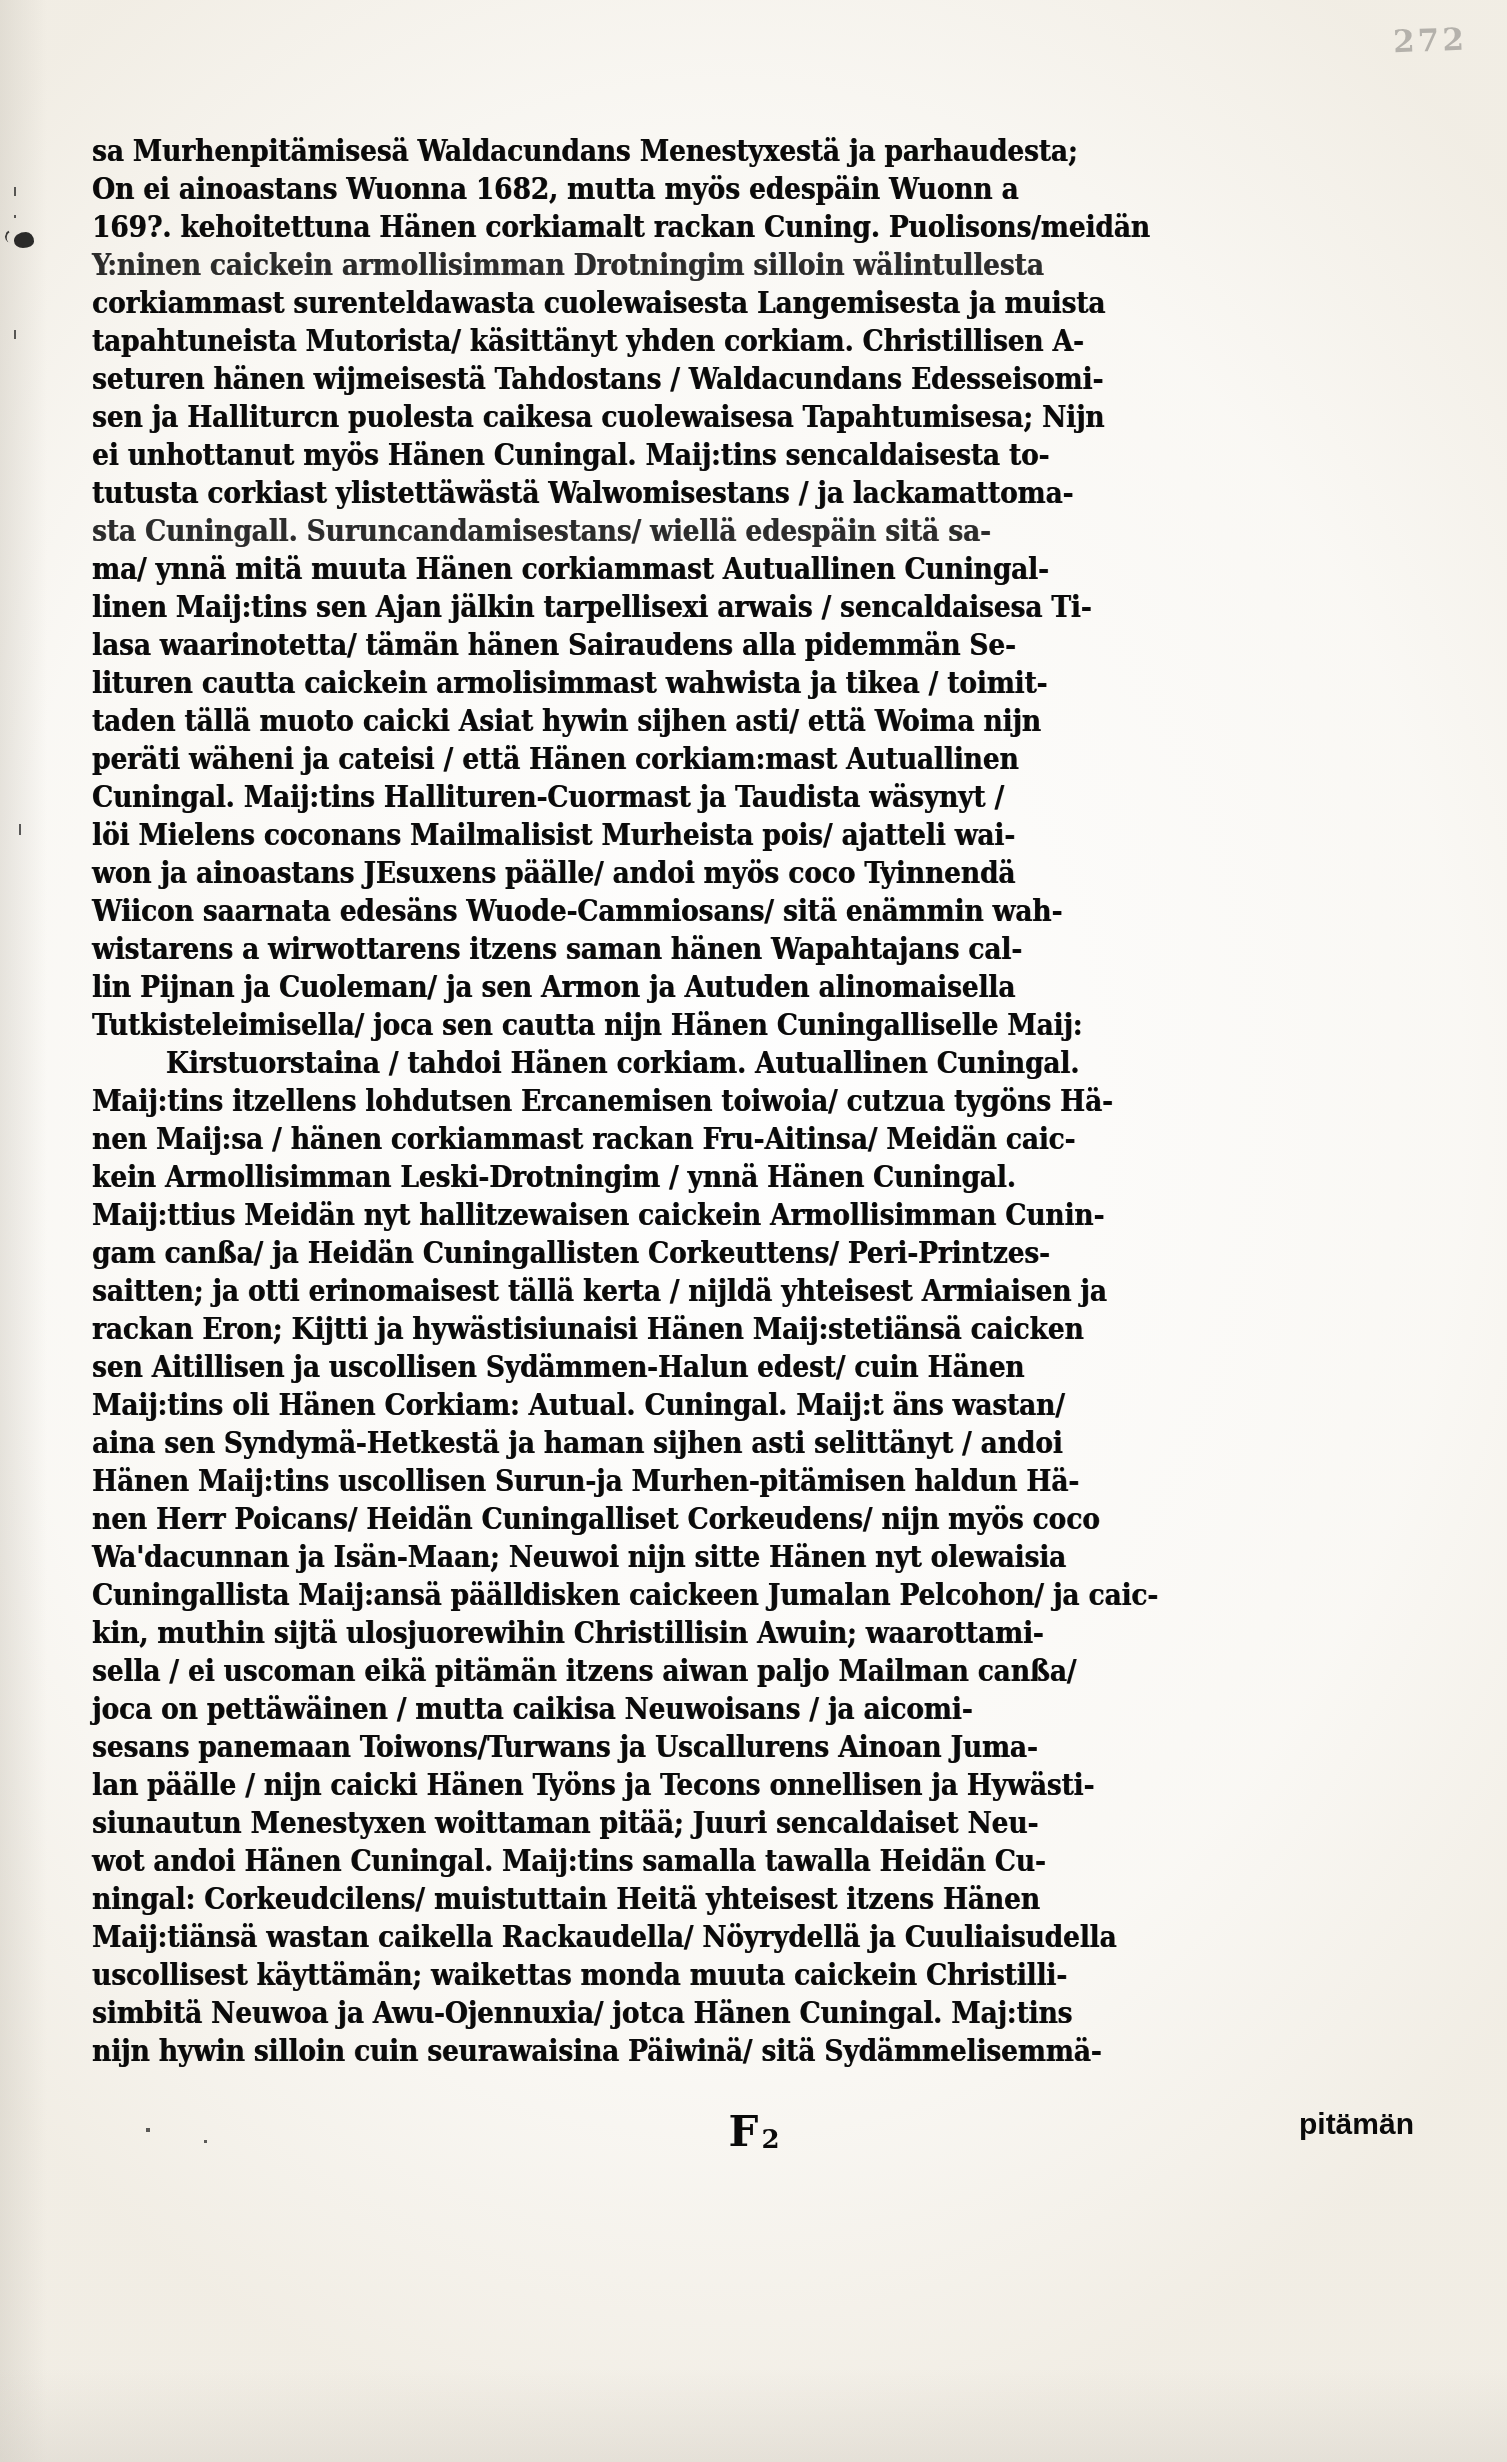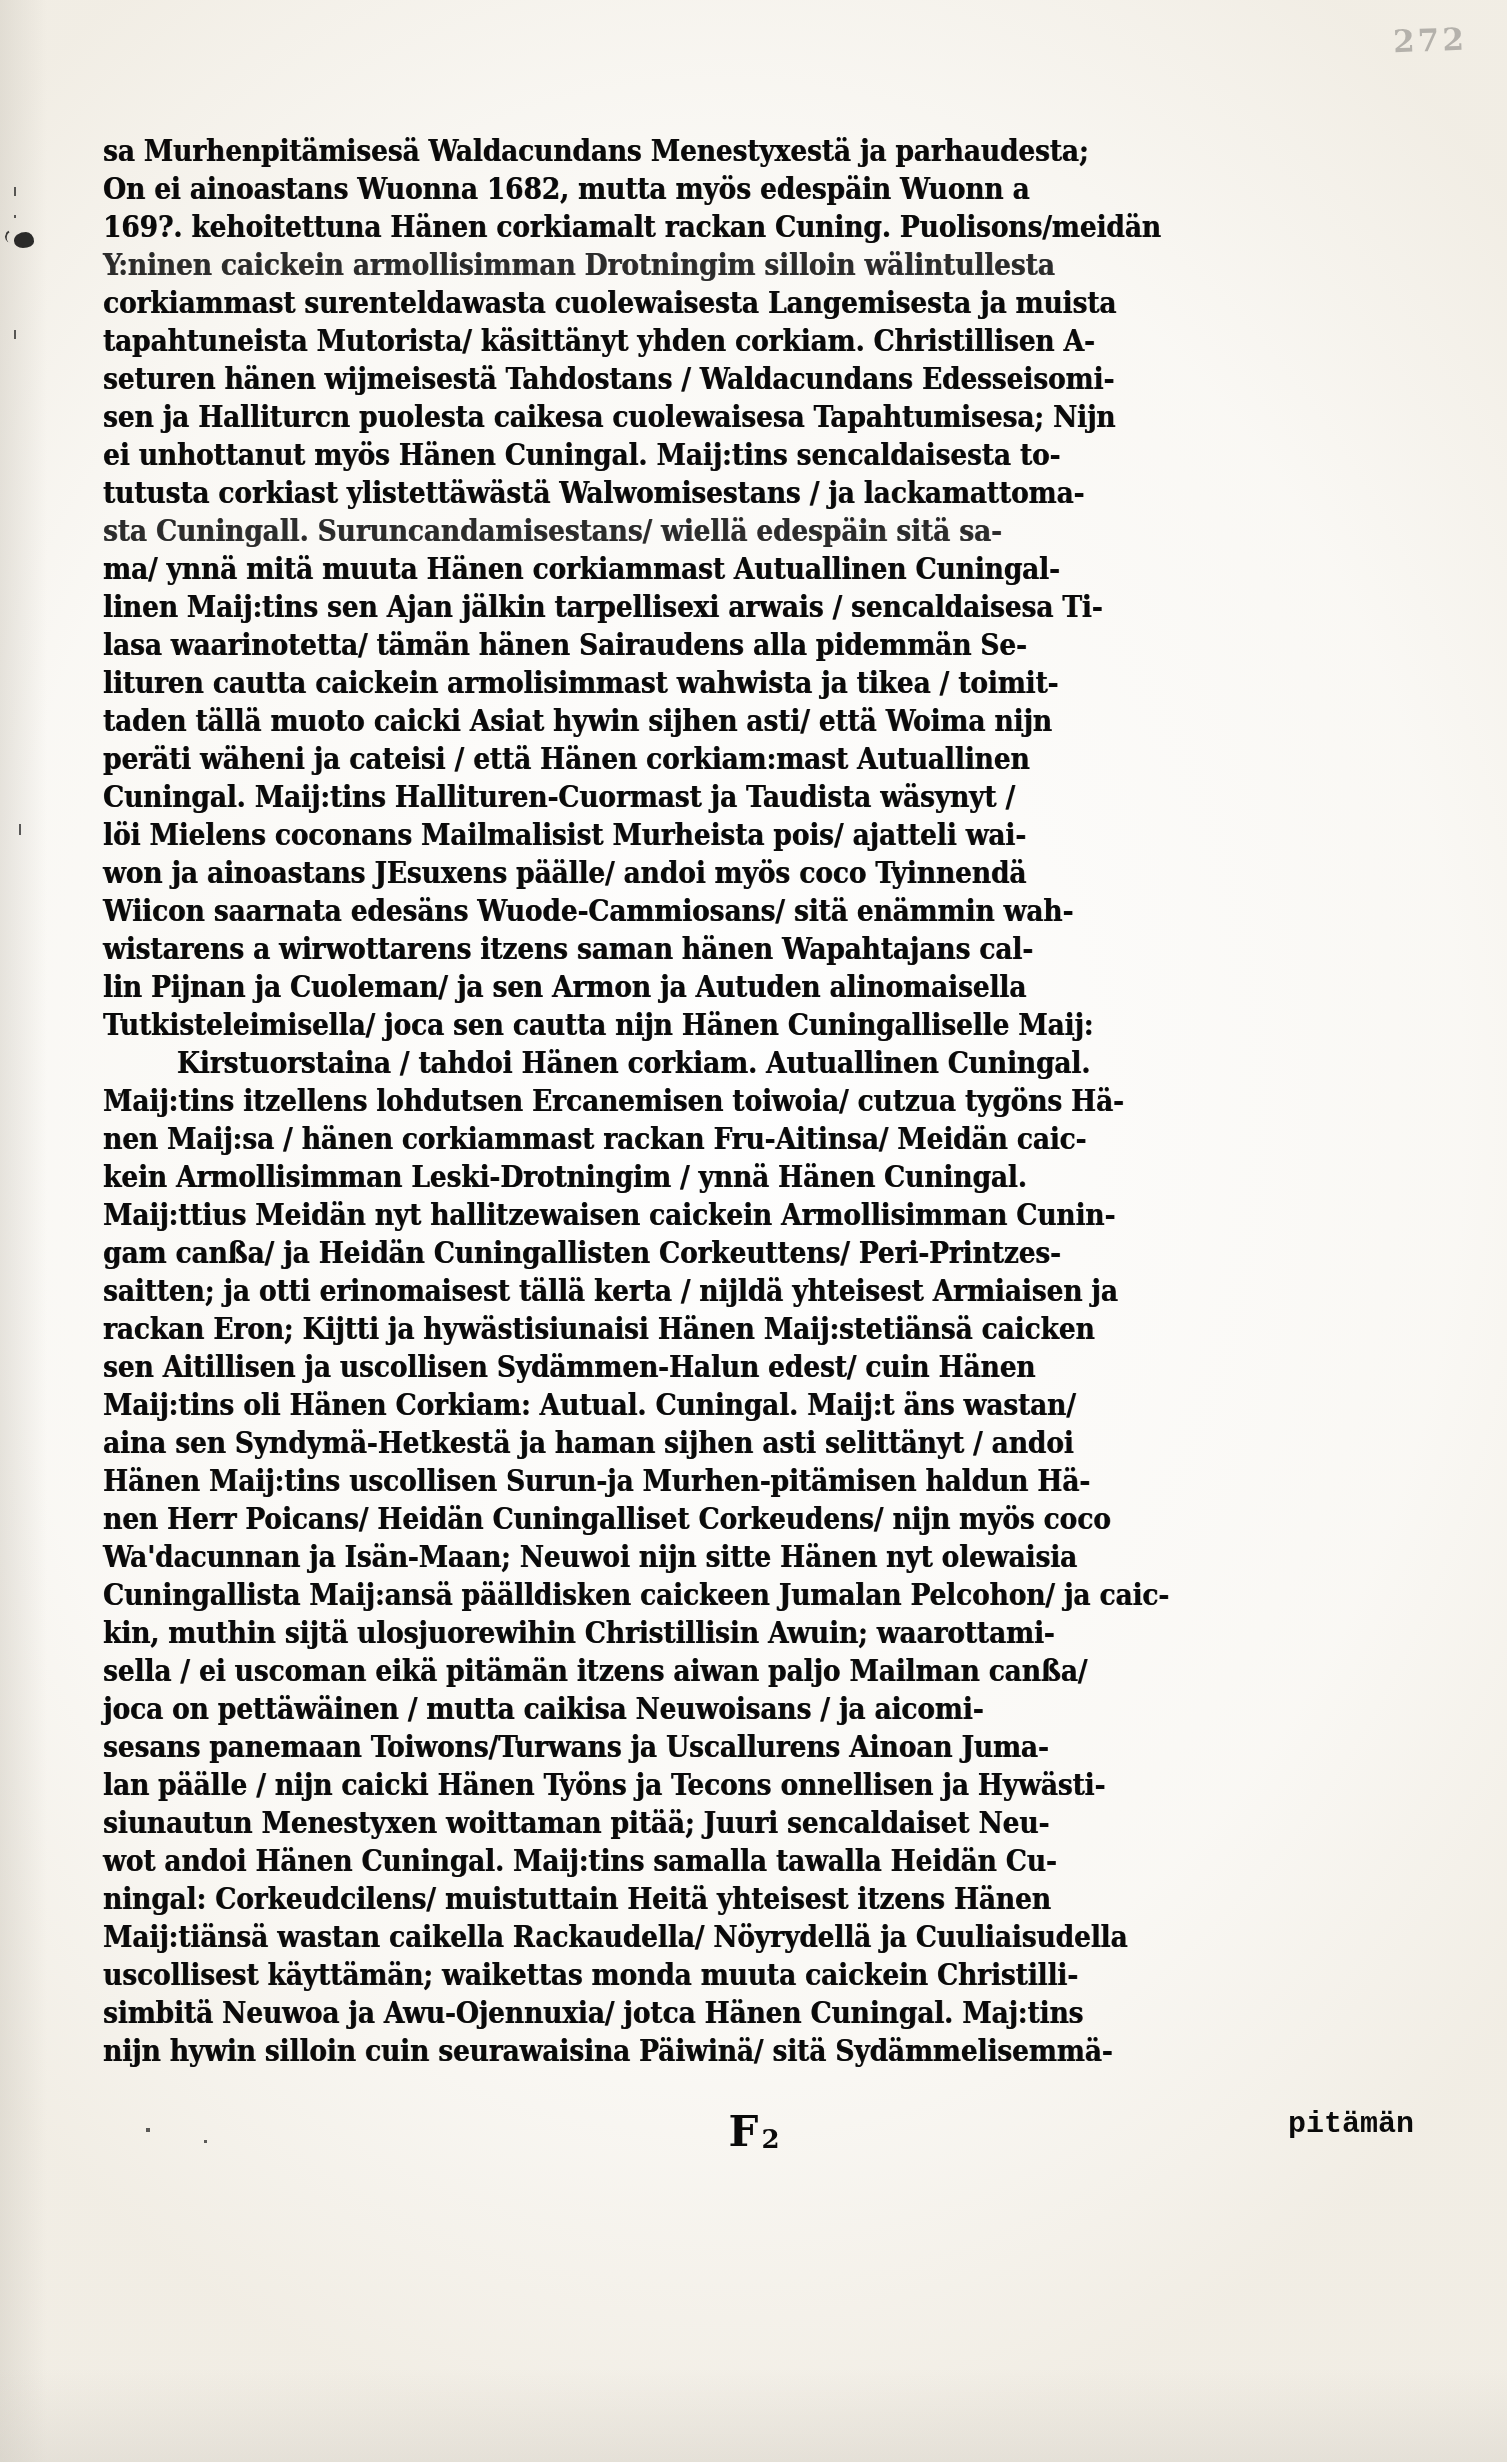--- a/index.html
+++ b/index.html
@@ -67,21 +67,21 @@
   
   .speck {
     position: absolute;
     background: #1a1a1a;
     opacity: 0.7;
   }
 
   
   #textblock {
     position: absolute;
-    left: 103px;
+    left: 92px;
     top: 132px;
     width: 1319px;
   }
 
   .line {
     display: block;
     white-space: nowrap;
     font-size: 30px;
     line-height: 38px;
     color: #0a0a0a;
@@ -120,21 +120,21 @@
     vertical-align: -0.08em;
     margin-left: 3.1px;
   }
   #catchword {
     position: absolute;
     right: 94px;
     top: 2107px;
     font-size: 30px;
     font-weight: 700;
     color: #0a0a0a;
-    font-family: Liberation Mono, monospace;
+    font-family: Liberation Sans, sans-serif;
   }
 
   
   #edge-shade-left {
     position: absolute;
     left: 0; top: 0; bottom: 0;
     width: 47px;
     background: linear-gradient(to right, rgba(205,200,190,0.45), rgba(255,255,255,0));
     pointer-events: none;
   }

